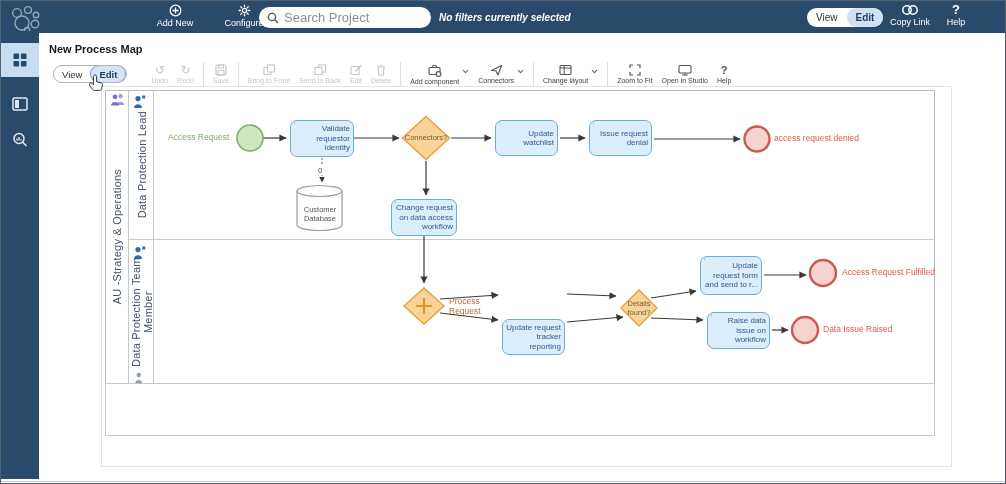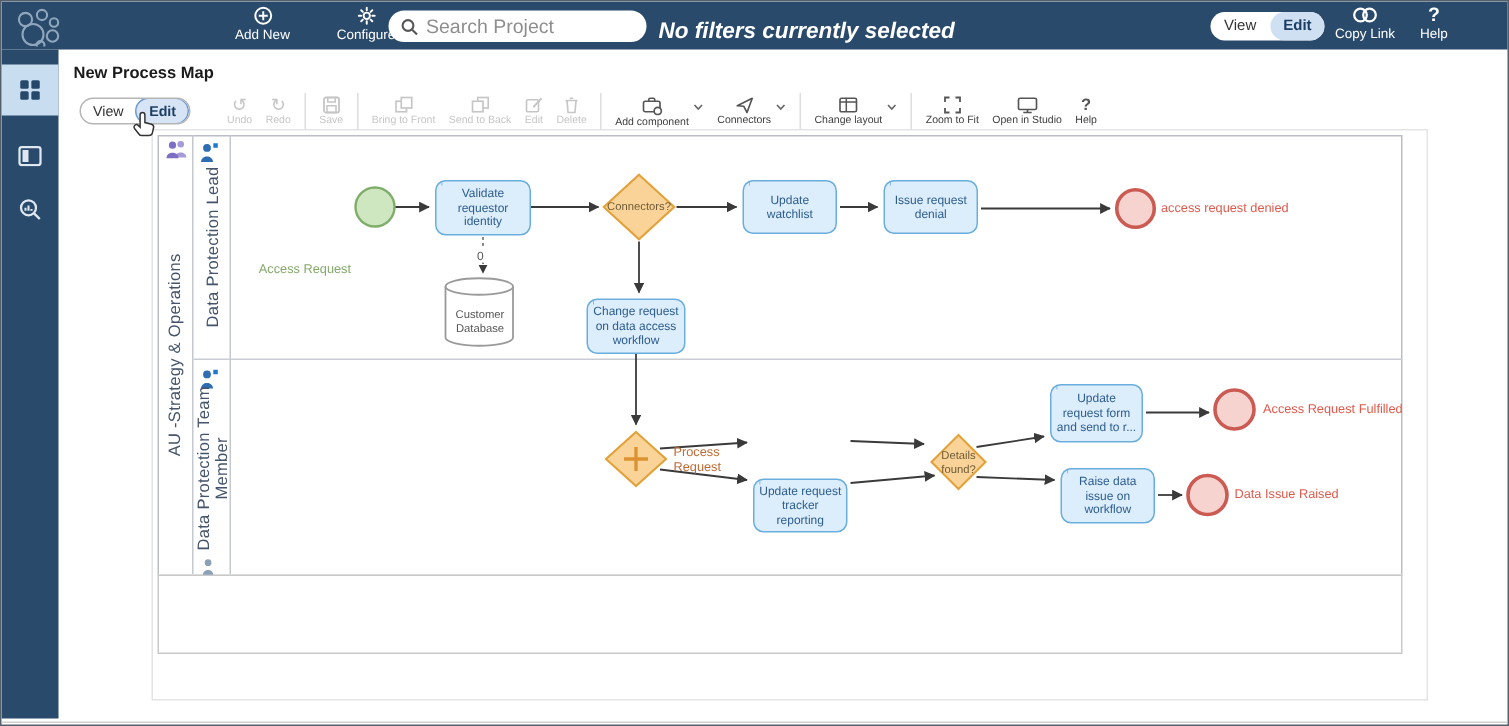--- a/index.html
+++ b/index.html
@@ -7,21 +7,21 @@
   body { font-family: "Liberation Sans", "DejaVu Sans", sans-serif; }
   .frame { position:relative; width:1006px; height:484px; background:#fff; border:1px solid #55606c; overflow:hidden; }
 
   
   .topbar { position:absolute; left:0; top:0; width:1006px; height:32px; background:#2a4a6b; }
   .tb-item { position:absolute; top:3px; display:flex; flex-direction:column; align-items:center; gap:1px; color:#fff; font-size:9px; cursor:pointer; }
   .tb-item svg { display:block; }
   .search-pill { position:absolute; left:258px; top:6px; width:172px; height:21px; background:#fff; border-radius:11px; display:flex; align-items:center; padding:0 8px; gap:5px; }
   .search-pill input { border:none; outline:none; font-size:13px; color:#444; width:130px; background:transparent; font-family:inherit; }
   .search-pill input::placeholder { color:#8e8e8e; }
-  .filters-note { position:absolute; left:438px; top:11px; color:#fff; font-size:15px; font-style:italic; font-weight:bold; }
+  .filters-note { position:absolute; left:438px; top:11px; color:#fff; font-size:10px; font-style:italic; font-weight:bold; }
   .pill { display:flex; align-items:center; background:#fff; border-radius:10px; height:19px; overflow:hidden; }
   .pill .seg { padding:0 9px; font-size:10px; color:#333; height:19px; display:flex; align-items:center; cursor:pointer; }
   .pill .seg.active { background:#cfe0f2; border-radius:10px; font-weight:bold; color:#1d3e63; }
   .toggle-top { position:absolute; left:806px; top:7px; }
 
   
   .sidebar { position:absolute; left:0; top:32px; width:38px; height:446px; background:#2a4a6b; }
   .sb-item { position:absolute; left:0; width:38px; height:32px; display:flex; align-items:center; justify-content:center; cursor:pointer; }
   .sb-item.sel { background:#c9ddf0; }
   .bottom-line { position:absolute; left:0; top:480px; width:1006px; height:1px; background:#cfcfcf; }
@@ -47,21 +47,21 @@
   .pool { position:absolute; left:3px; top:3px; width:830px; height:294px; border:1px solid #b9bdc6; }
   .pool-head { position:absolute; left:3px; top:3px; width:24px; height:294px; border-right:1px solid #c4c8cf; }
   .lane-head { position:absolute; left:27px; top:3px; width:25px; height:294px; border-right:1px solid #c4c8cf; }
   .lane-div { position:absolute; left:27px; top:152px; width:806px; height:1px; background:#c9ccd3; }
   .strip { position:absolute; left:3px; top:296px; width:830px; height:53px; border:1px solid #c9c9c9; background:#fff; }
   .vwrap { position:absolute; display:flex; align-items:center; justify-content:center; }
   .vtext { writing-mode:vertical-rl; transform:rotate(180deg); font-size:11px; color:#44546a; letter-spacing:0.2px; line-height:12px; text-align:center; }
   .icon-abs { position:absolute; }
   .overlay { position:absolute; left:0; top:0; width:851px; height:381px; }
 
-  .task { position:absolute; background:#dcedfb; border:1px solid #6aaede; border-radius:7px; color:#2c5d8f; font-size:8px; line-height:1.18; display:flex; align-items:center; justify-content:center; text-align:center; padding:2px 3px; cursor:pointer; }
+  .task { position:absolute; background:#dcedfb; border:1px solid #6aaede; border-radius:7px; color:#2c5d8f; font-size:8px; line-height:1.18; display:flex; align-items:center; justify-content:center; text-align:right; padding:2px 3px; cursor:pointer; }
   .mk { position:absolute; top:0px; left:3px; font-size:7px; color:#5b9bd5; }
   .dlabel { position:absolute; font-size:7.5px; color:#6e5b36; text-align:center; line-height:1.15; pointer-events:none; }
   .evt-label { position:absolute; font-size:8.5px; line-height:1.15; }
   .red { color:#dd5a4c; }
   .green { color:#84a86a; }
   .orange { color:#c06a35; }
   .cyl-label { position:absolute; font-size:7.5px; color:#555; text-align:center; line-height:1.2; }
   .zero-note { position:absolute; font-size:8px; color:#555; background:#fff; padding:0 1px; }
 </style>
 </head>
@@ -386,21 +386,21 @@
     </div>
     <div class="task" style="left:605px;top:225px;width:63px;height:37px;">
       <span class="mk">ⁱ</span>
       <span>Raise data issue on workflow</span>
     </div>
 
     <div class="dlabel" style="left:298px;top:47px;width:52px;">Connectors?</div>
     <div class="dlabel" style="left:515px;top:213px;width:44px;">Details found?</div>
     <div class="evt-label orange" style="left:347px;top:210px;width:50px;">Process Request</div>
 
-    <div class="evt-label green" style="left:66px;top:46px;width:66px;text-align:right;margin-top:42px;">Access Request</div>
+    <div class="evt-label green" style="left:66px;top:46px;width:66px;">Access Request</div>
     <div class="evt-label red" style="left:672px;top:47px;width:120px;">access request denied</div>
     <div class="evt-label red" style="left:740px;top:181px;width:108px;">Access Request Fulfilled</div>
     <div class="evt-label red" style="left:721px;top:238px;width:100px;">Data Issue Raised</div>
 
     <div class="cyl-label" style="left:196px;top:118px;width:44px;">Customer Database</div>
     <div class="zero-note" style="left:215px;top:79px;">0</div>
   </div>
 </div>
 
 </body></html>

